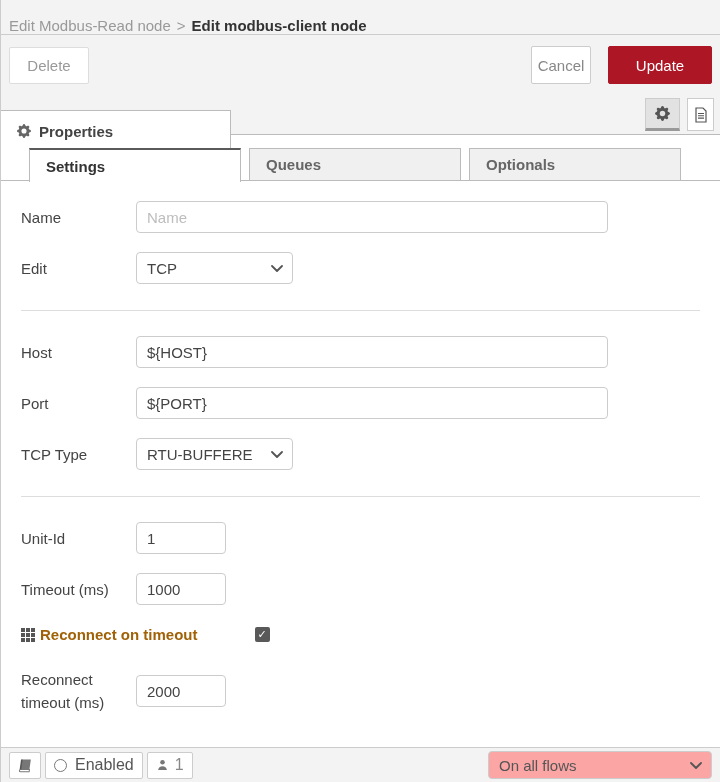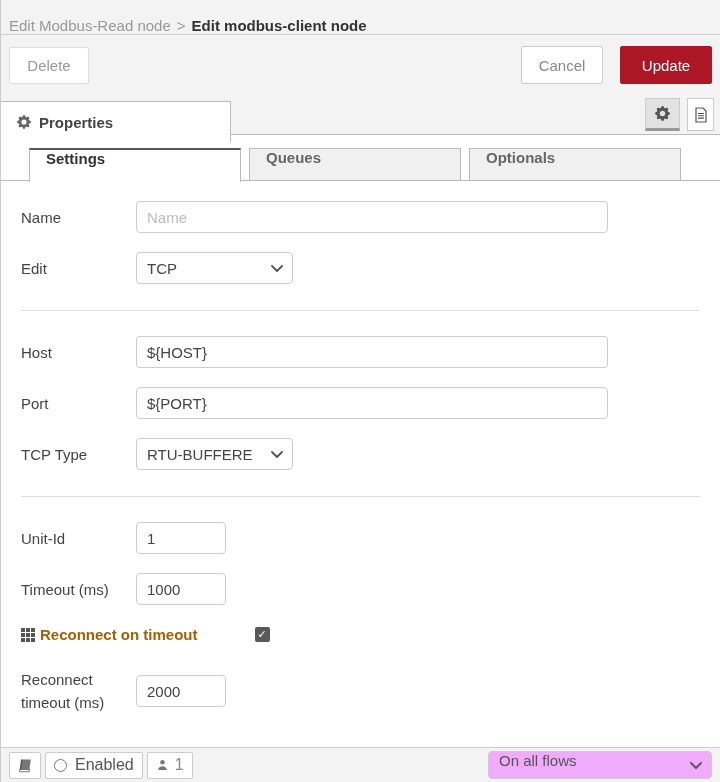--- a/index.html
+++ b/index.html
@@ -46,43 +46,43 @@
     justify-content: center;
   }
   .btn-delete {
     width: 80px; height: 37px;
     background: #fff;
     border: 1px solid #ddd;
     color: #999;
   }
   .toolbar-right { margin-left: auto; display: flex; align-items: center; }
   .btn-cancel {
-    width: 82px; height: 38px;
+    width: 60px; height: 38px;
     background: #fff;
     border: 1px solid #ccc;
     color: #888;
     margin-right: 17px;
   }
   .btn-update {
-    width: 92px; height: 38px;
+    width: 104px; height: 38px;
     background: #AD1625;
     border: 1px solid #AD1625;
     color: #fff;
   }
 
   
   .properties-row {
     height: 40px;
     background: #f3f3f3;
     border-bottom: 1px solid #bbb;
     position: relative;
   }
   .properties-tab {
     position: absolute;
-    left: 0; top: 6px;
+    left: 0; top: 15px;
     width: 230px; height: 41px; 
     background: #fff;
     border-top: 1px solid #bbb;
     border-right: 1px solid #bbb;
     display: flex;
     align-items: center;
     padding-left: 16px;
     z-index: 2;
   }
   .properties-tab .tab-label { font-weight: bold; color: #444; margin-left: 8px; }
@@ -120,20 +120,21 @@
     content: "";
     position: absolute;
     left: 0; right: 0; bottom: 0;
     border-bottom: 1px solid #bbb;
   }
   .tab {
     width: 212px;
     height: 33px;
     margin-right: 8px;
     display: flex;
+    align-items: center;
     padding-left: 16px;
     cursor: pointer;
     position: relative;
   }
   .tab-inactive {
     background: #f0f0f0;
     border: 1px solid #bbb;
     color: #666;
     font-weight: bold;
   }
@@ -241,26 +242,26 @@
     border: 1.5px solid #777;
     border-radius: 50%;
     margin-right: 8px;
   }
   .f-btn .count { margin-left: 6px; color: #888; }
   .book-skew { transform: skewX(-8deg); }
   .footer-select {
     margin-left: auto;
     width: 224px;
     height: 28px;
-    background: #f0abfc;
+    background: #fca5a5;
     border: 1px solid #ccc;
     border-radius: 4px;
     position: relative;
     display: flex;
-    align-items: flex-start;
+    align-items: center;
     cursor: pointer;
   }
   .footer-select .select-value { padding-left: 10px; color: #555; }
   .footer-select .chev { position: absolute; right: 9px; top: 10px; }
 
   svg { display: block; }
 </style>
 </head>
 <body>
 

